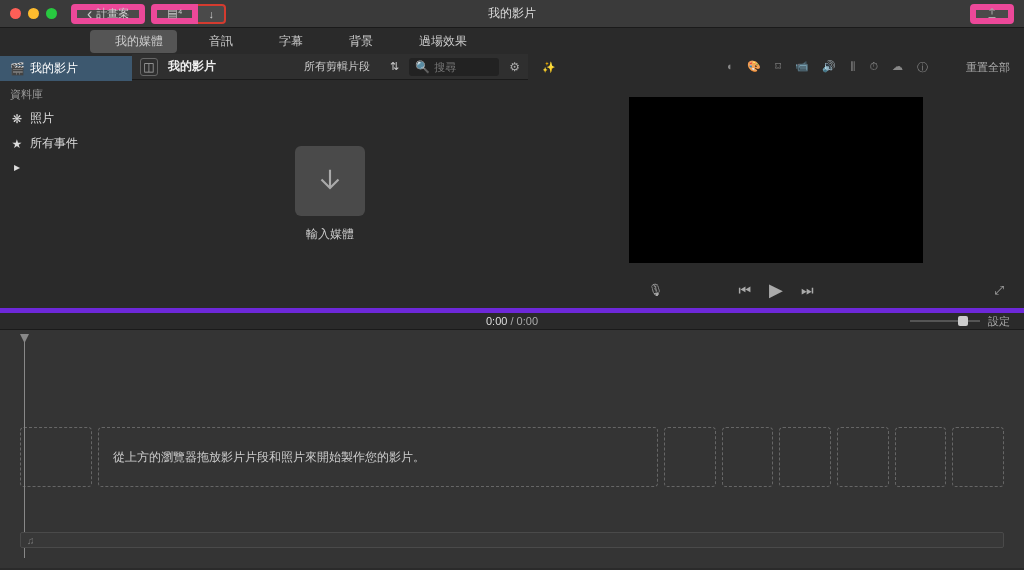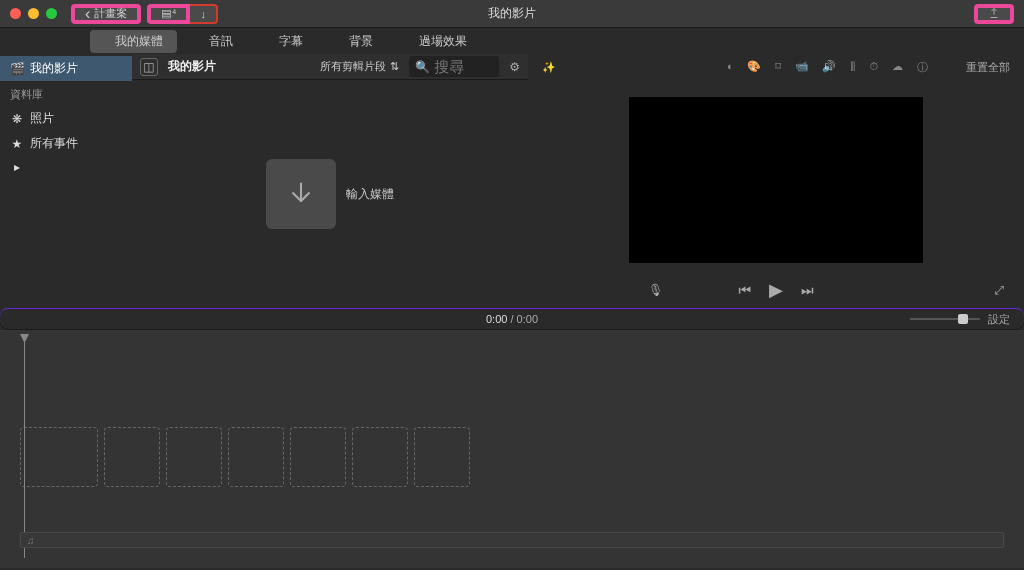--- a/index.html
+++ b/index.html
@@ -6,21 +6,21 @@
 body { background: #2a2a2a; color: #ccc; width: 1024px; height: 570px; overflow: hidden; font-size: 12px; }
 
 
 .titlebar { height: 28px; background: #3a3a3a; display: flex; align-items: center; position: relative; border-bottom: 1px solid #1a1a1a; }
 .traffic { display: flex; gap: 7px; padding-left: 10px; }
 .dot { width: 11px; height: 11px; border-radius: 50%; }
 .dot.red { background: #ff5f57; }
 .dot.yellow { background: #febc2e; }
 .dot.green { background: #28c840; }
 .tb-left { display: flex; align-items: center; gap: 6px; margin-left: 14px; }
-.tb-btn { background: #4a4a4a; border: 4px solid #ec4899; border-radius: 4px; height: 20px; padding: 0 10px; display: flex; align-items: center; color: #ccc; font-size: 11px; cursor: pointer; }
+.tb-btn { background: #4a4a4a; border: 6px solid #ec4899; border-radius: 4px; height: 20px; padding: 0 10px; display: flex; align-items: center; color: #ccc; font-size: 11px; cursor: pointer; }
 .tb-btn.back::before { content: "‹"; font-size: 16px; margin-right: 4px; }
 .tb-group { display: flex; }
 .tb-group .tb-btn:first-child { border-radius: 4px 0 0 4px; }
 .tb-group .tb-btn:last-child { border-radius: 0 4px 4px 0; border-left: none; }
 .tb-import { border: 2px solid #d43b2f; border-radius: 5px; }
 .tb-title { position: absolute; left: 50%; transform: translateX(-50%); color: #ddd; font-size: 12px; }
 .tb-right { margin-left: auto; margin-right: 10px; }
 
 
 .media-tabs { height: 26px; background: #2a2a2a; display: flex; align-items: center; padding-left: 90px; gap: 0; }
@@ -36,25 +36,25 @@
 .sidebar { width: 132px; background: #2a2a2a; padding-top: 2px; }
 .sb-head { font-size: 11px; color: #999; padding: 6px 10px 4px; }
 .sb-item { padding: 4px 10px; font-size: 12px; color: #ddd; display: flex; align-items: center; gap: 6px; cursor: pointer; }
 .sb-item.sel { background: #3d586f; color: #fff; }
 .sb-item .ico { width: 14px; display: inline-block; text-align: center; }
 
 .browser { flex: 1; background: #2a2a2a; display: flex; flex-direction: column; }
 .browser-head { height: 26px; display: flex; align-items: center; gap: 10px; border-bottom: 1px solid #1a1a1a; padding: 0 8px; background: #2f2f2f; }
 .bh-icon { width: 18px; height: 18px; border: 1px solid #666; border-radius: 3px; display: flex; align-items: center; justify-content: center; color: #aaa; cursor: pointer; }
 .bh-title { font-size: 12px; color: #eee; font-weight: 600; }
-.bh-filter { margin-left: auto; font-size: 11px; color: #ccc; display: flex; align-items: center; gap: 4px; }
+.bh-filter { margin-left: auto; font-size: 11px; color: #ccc; display: flex; align-items: center; gap: 20px; }
 .bh-search { display: flex; align-items: center; gap: 4px; background: #222; border-radius: 3px; padding: 2px 6px; width: 90px; }
-.bh-search input { background: transparent; border: none; color: #ccc; font-size: 15px; width: 60px; outline: none; }
+.bh-search input { background: transparent; border: none; color: #ccc; font-size: 11px; width: 60px; outline: none; }
 .bh-gear { color: #aaa; cursor: pointer; }
-.browser-body { flex: 1; display: flex; align-items: center; justify-content: center; flex-direction: row; gap: 10px; }
+.browser-body { flex: 1; display: flex; align-items: center; justify-content: center; flex-direction: column; gap: 10px; }
 .import-tile { width: 70px; height: 70px; background: #4a4a4a; border-radius: 6px; display: flex; align-items: center; justify-content: center; cursor: pointer; }
 .import-tile svg { stroke: #aaa; }
 .import-label { color: #ccc; font-size: 12px; }
 
 
 .right-col { flex: 1; background: #2a2a2a; display: flex; flex-direction: column; }
 .viewer-tools { height: 26px; display: flex; align-items: center; padding: 0 14px; gap: 20px; font-size: 11px; }
 .vt-left { color: #aaa; }
 .vt-icons { margin-left: auto; display: flex; gap: 14px; color: #888; }
 .vt-icons span { cursor: pointer; }
@@ -62,21 +62,21 @@
 .viewer-canvas { flex: 1; display: flex; align-items: center; justify-content: center; padding: 8px 20px 0; }
 .video-frame { background: #000; width: 294px; height: 166px; }
 .viewer-controls { height: 36px; display: flex; align-items: center; padding: 0 20px; color: #aaa; }
 .vc-mic { margin-left: 100px; cursor: pointer; }
 .vc-play { position: absolute; left: 50%; transform: translateX(-50%); display: flex; gap: 18px; align-items: center; }
 .vc-play span { cursor: pointer; font-size: 14px; }
 .vc-full { margin-left: auto; cursor: pointer; }
 .right-col { position: relative; }
 
 
-.tl-header { height: 22px; background: #2a2a2a; border-top: 1px solid #6d28d9; border-bottom: 1px solid #1a1a1a; display: flex; align-items: center; padding: 0 14px; font-size: 11px; position: relative; border-radius: 8px; }
+.tl-header { height: 22px; background: #2a2a2a; border-top: 5px solid #6d28d9; border-bottom: 1px solid #1a1a1a; display: flex; align-items: center; padding: 0 14px; font-size: 11px; position: relative; }
 .tl-time { position: absolute; left: 50%; transform: translateX(-50%); color: #aaa; }
 .tl-time .cur { color: #ddd; }
 .tl-right { margin-left: auto; display: flex; align-items: center; gap: 8px; color: #aaa; }
 .tl-slider { width: 70px; height: 2px; background: #555; position: relative; }
 .tl-slider::after { content: ""; position: absolute; right: 12px; top: -4px; width: 10px; height: 10px; background: #ccc; border-radius: 2px; }
 
 
 .timeline { height: 238px; background: #343434; position: relative; padding: 10px 20px; }
 .playhead { position: absolute; left: 24px; top: 6px; bottom: 10px; width: 1px; background: #888; }
 .playhead::before { content: ""; position: absolute; top: -2px; left: -4px; width: 9px; height: 9px; background: #888; clip-path: polygon(0 0, 100% 0, 50% 100%); }
@@ -224,20 +224,23 @@
   <div class="tl-right">
     <div class="tl-slider"></div>
     <span>設定</span>
   </div>
 </div>
 
 <div class="timeline">
   <div class="playhead"></div>
   <div class="clip-row">
     <div class="clip w1"></div>
+    <div class="clip big">
+      <span>從上方的瀏覽器拖放影片片段和照片來開始製作您的影片。</span>
+    </div>
     <div class="clip w2"></div>
     <div class="clip w2"></div>
     <div class="clip w2"></div>
     <div class="clip w2"></div>
     <div class="clip w2"></div>
     <div class="clip w2"></div>
   </div>
   <div class="audio-row">
     <span>♫</span>
   </div>

